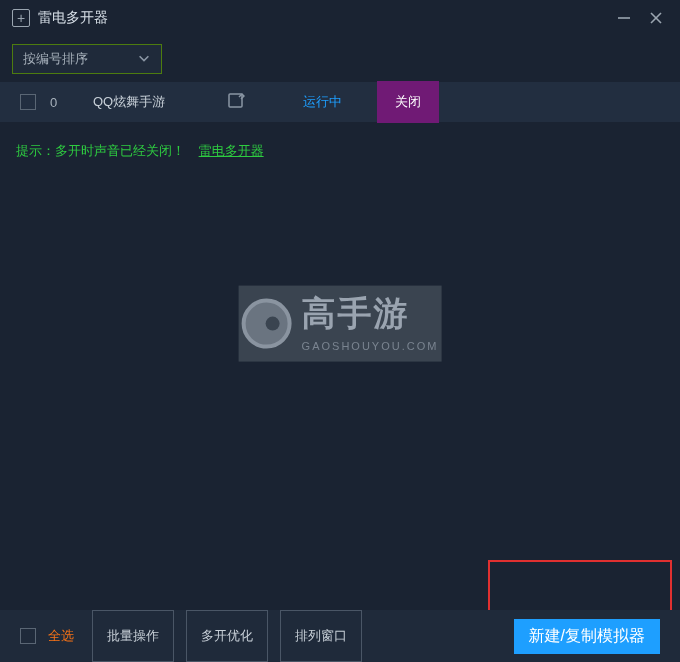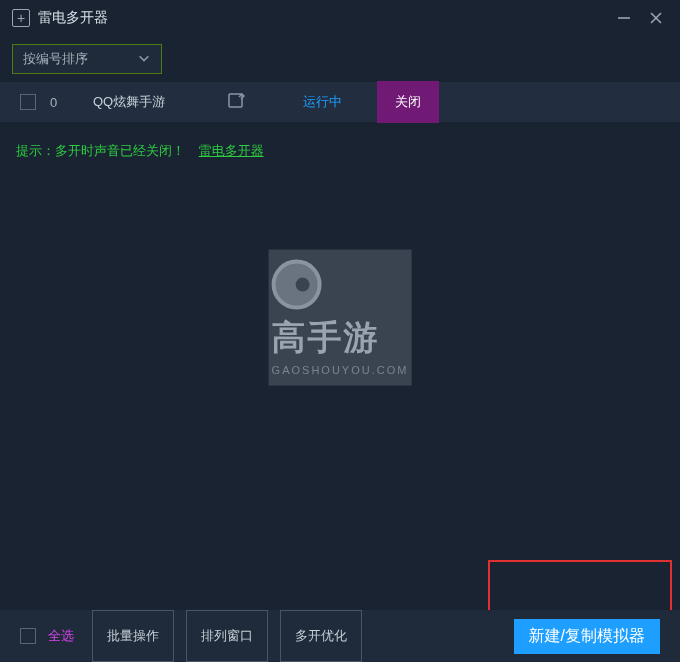--- a/index.html
+++ b/index.html
@@ -127,25 +127,24 @@
       text-decoration: underline;
       cursor: pointer;
       margin-left: 10px;
     }
     .watermark {
       position: absolute;
       top: 50%;
       left: 50%;
       transform: translate(-50%, -60%);
       display: flex;
-      align-items: flex-start;
+      align-items: center;
       background: #3a4450;
       padding: 10px 3px;
       gap: 10px;
-      flex-direction: column;
     }
     .wm-logo {
       width: 50px;
       height: 50px;
       border-radius: 50%;
       background: #6a7480;
       border: 4px solid #8a94a0;
       position: relative;
     }
     .wm-logo::after {
@@ -175,21 +174,21 @@
       bottom: 0;
       left: 0;
       right: 0;
       height: 52px;
       background: #1f2a3a;
       display: flex;
       align-items: center;
       padding: 0 20px;
       gap: 12px;
     }
-    .select-all-label { color: #d946ef; margin-right: 6px; }
+    .select-all-label { color: #f97316; margin-right: 6px; }
     .btn-outline {
       border: 1px solid #4a5666;
       background: transparent;
       color: #c8d0d8;
       padding: 16px 14px;
       cursor: pointer;
       font-size: 13px;
     }
     .btn-primary {
       background: #1e9fff;
@@ -260,17 +259,17 @@
     <div class="wm-sub">GAOSHOUYOU.COM</div>
   </div>
 </div>
 
 <div class="highlight-rect"></div>
 
 <div class="bottombar">
   <div class="checkbox"></div>
   <span class="select-all-label">全选</span>
   <button class="btn-outline">批量操作</button>
+  <button class="btn-outline">多开优化</button>
   <button class="btn-outline">排列窗口</button>
-  <button class="btn-outline">多开优化</button>
   <div class="bottom-spacer"></div>
   <button class="btn-primary">新建/复制模拟器</button>
 </div>
 
 </body></html>

